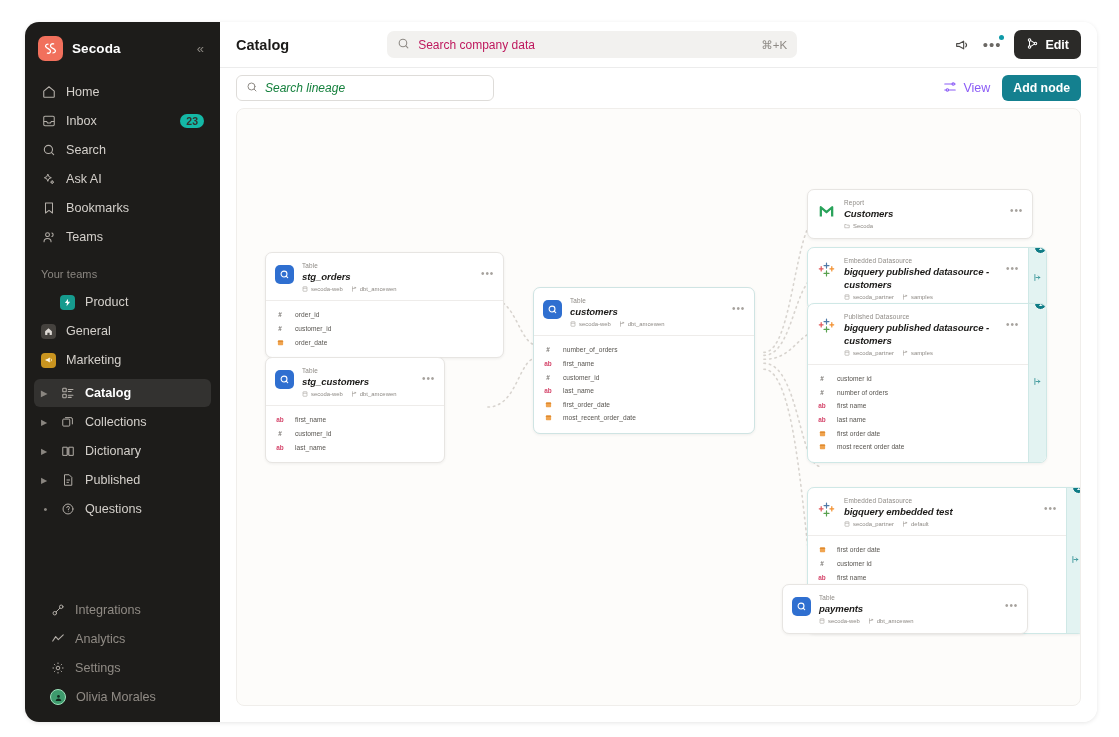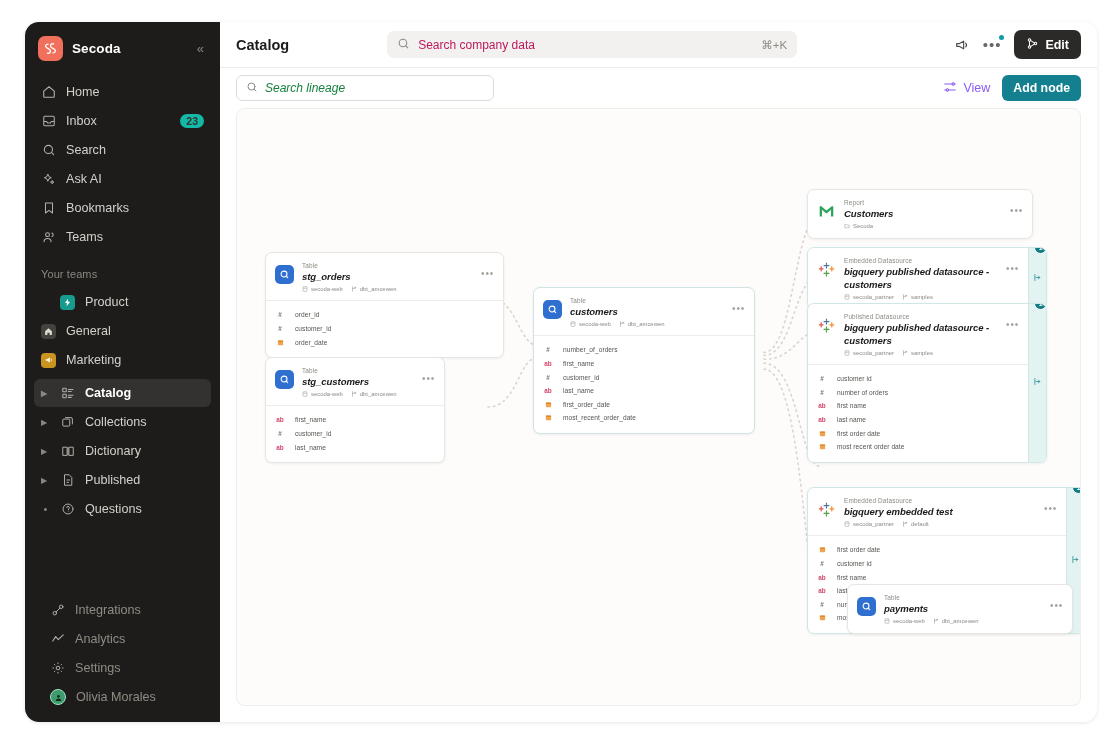--- a/index.html
+++ b/index.html
@@ -881,21 +881,21 @@
                   <svg width="9" height="9" viewBox="0 0 24 24" fill="none" stroke="currentColor" stroke-width="2.2" stroke-linecap="round">
                       <path d="M5 4v16M8 12h10M14 8l4 4-4 4"></path>
                     </svg>
                 </span>
                 <span class="strip-badge">1</span>
               </div>
             </div>
           </div>
         </div>
 
-        <div class="node-outer" style="left:610px; top:475px; width:226px;">
+        <div class="node-outer" style="left:545px; top:475px; width:246px;">
           <div class="node">
             <div class="node-head" style="padding-bottom:9px;">
               <span class="node-icon tbl">
                 <svg width="11" height="11" viewBox="0 0 24 24" fill="none" stroke="#fff" stroke-width="2.4" stroke-linecap="round">
                     <circle cx="11" cy="11" r="6.4"></circle>
                     <path d="m19 19-3.4-3.4"></path>
                   </svg>
               </span>
               <div class="node-meta-col">
                 <div class="node-kind">Table</div>

